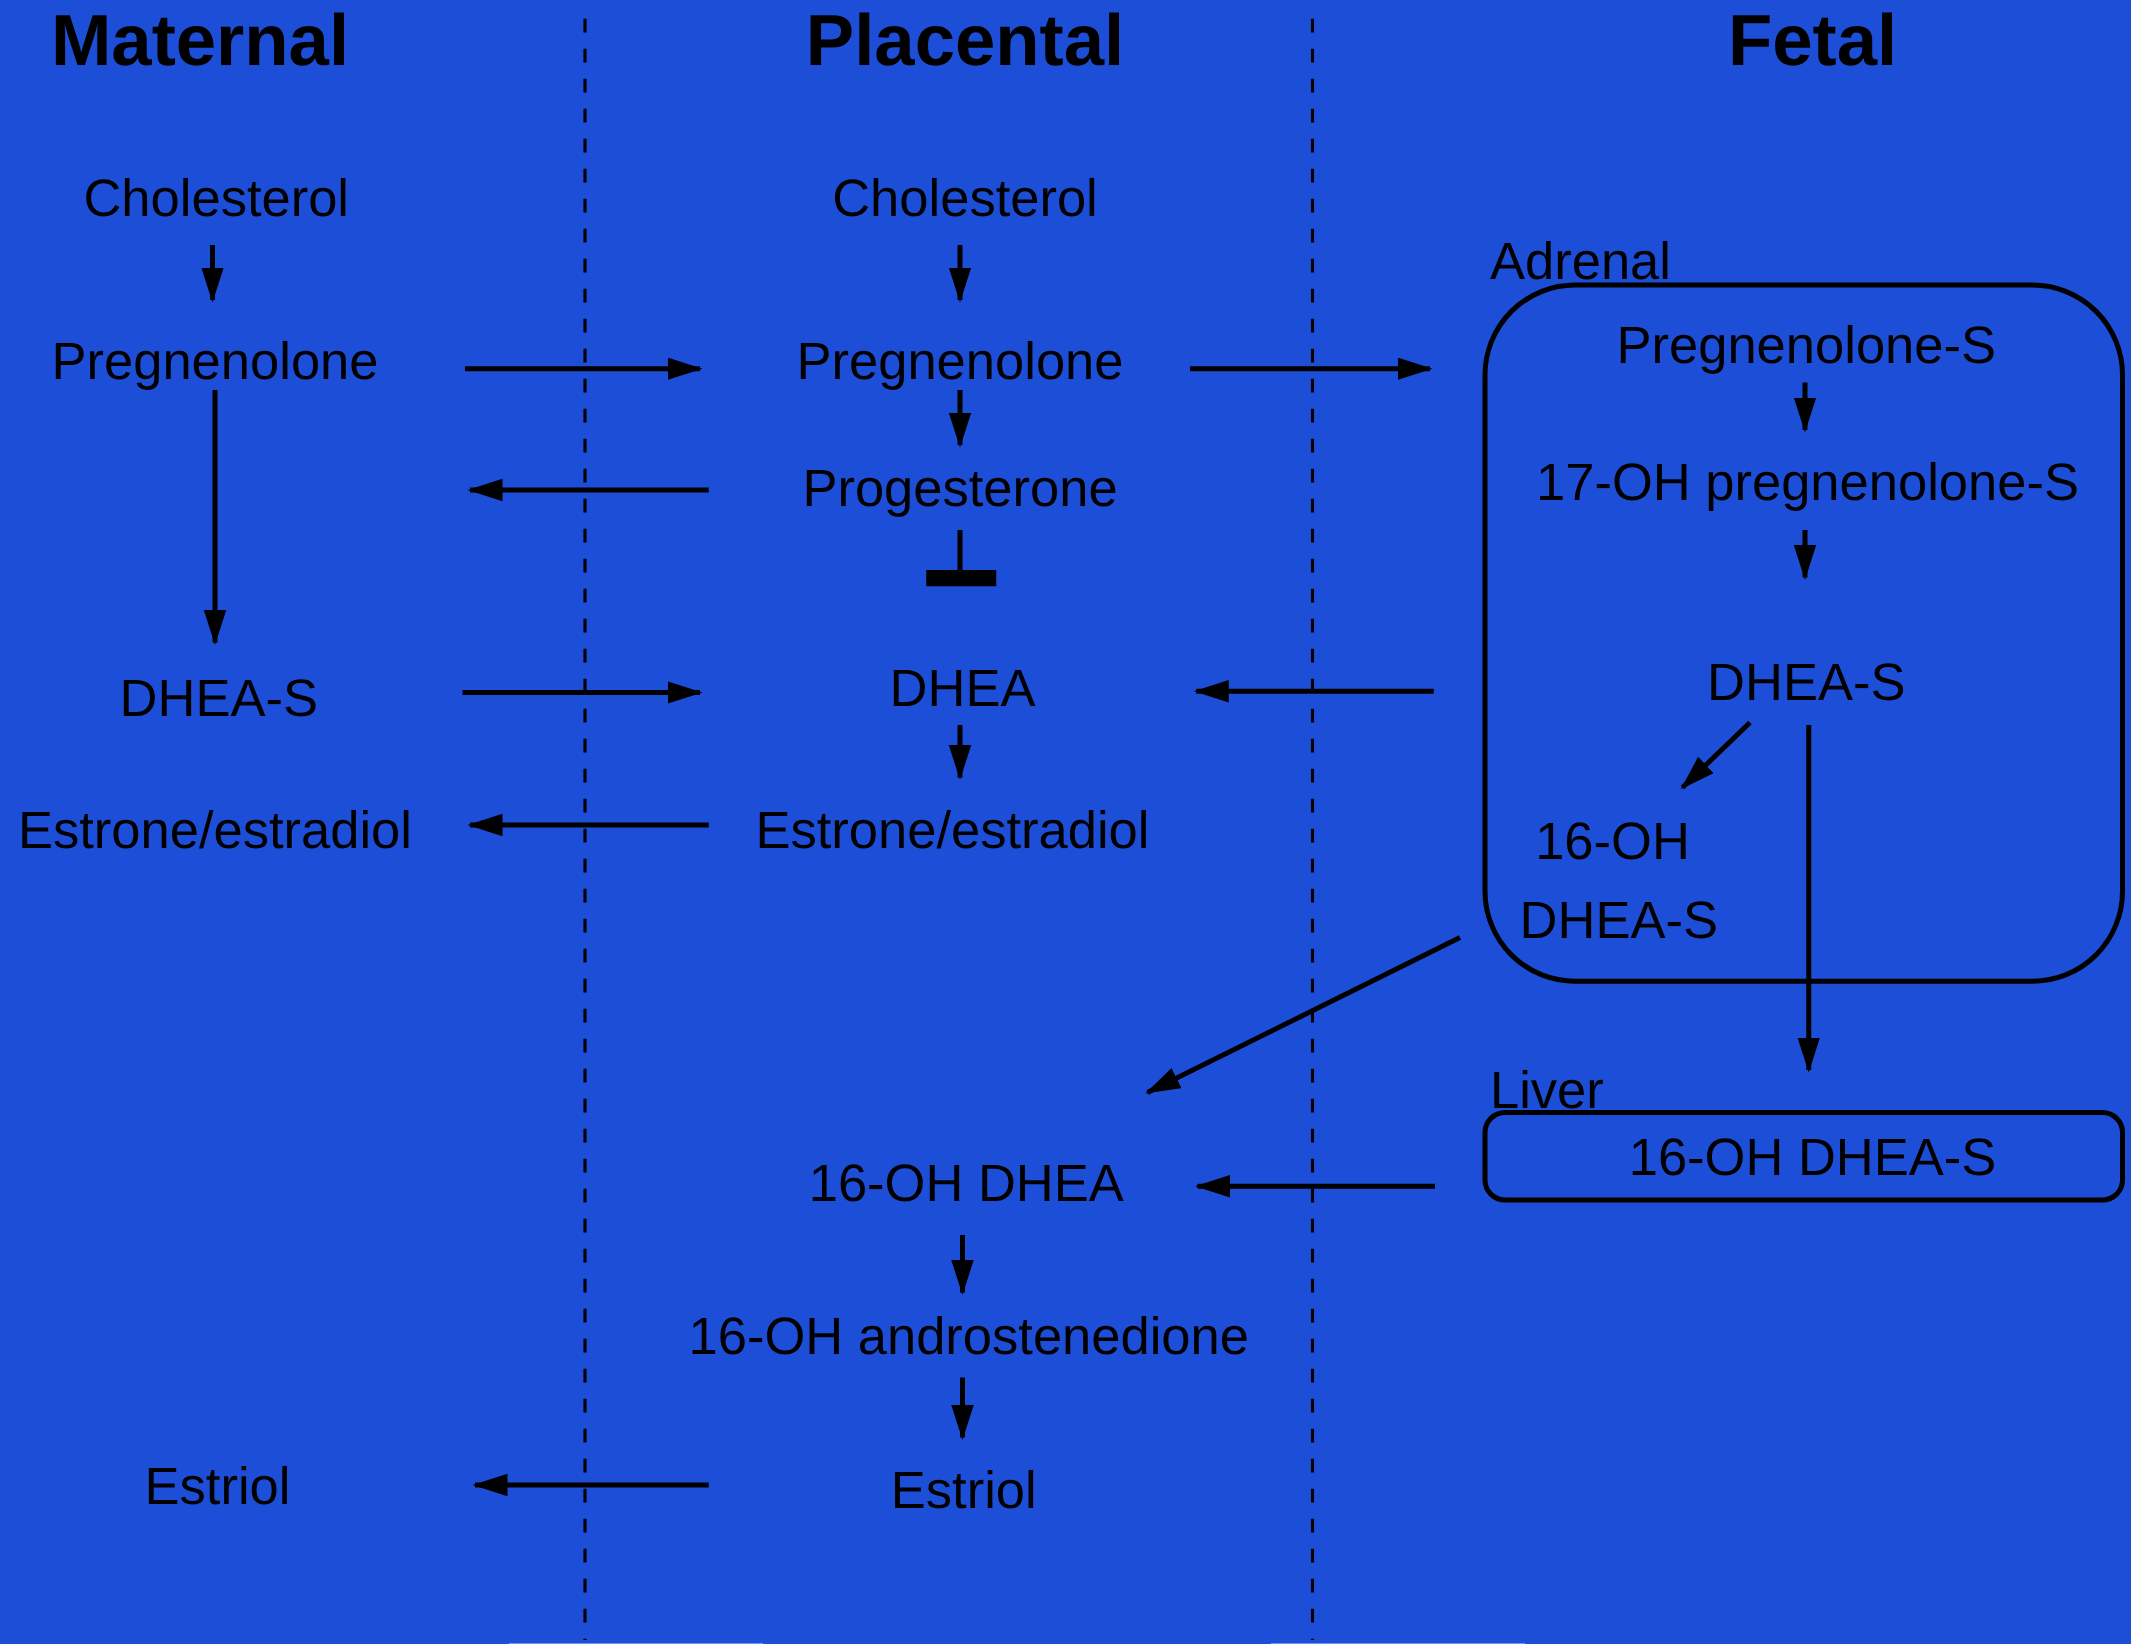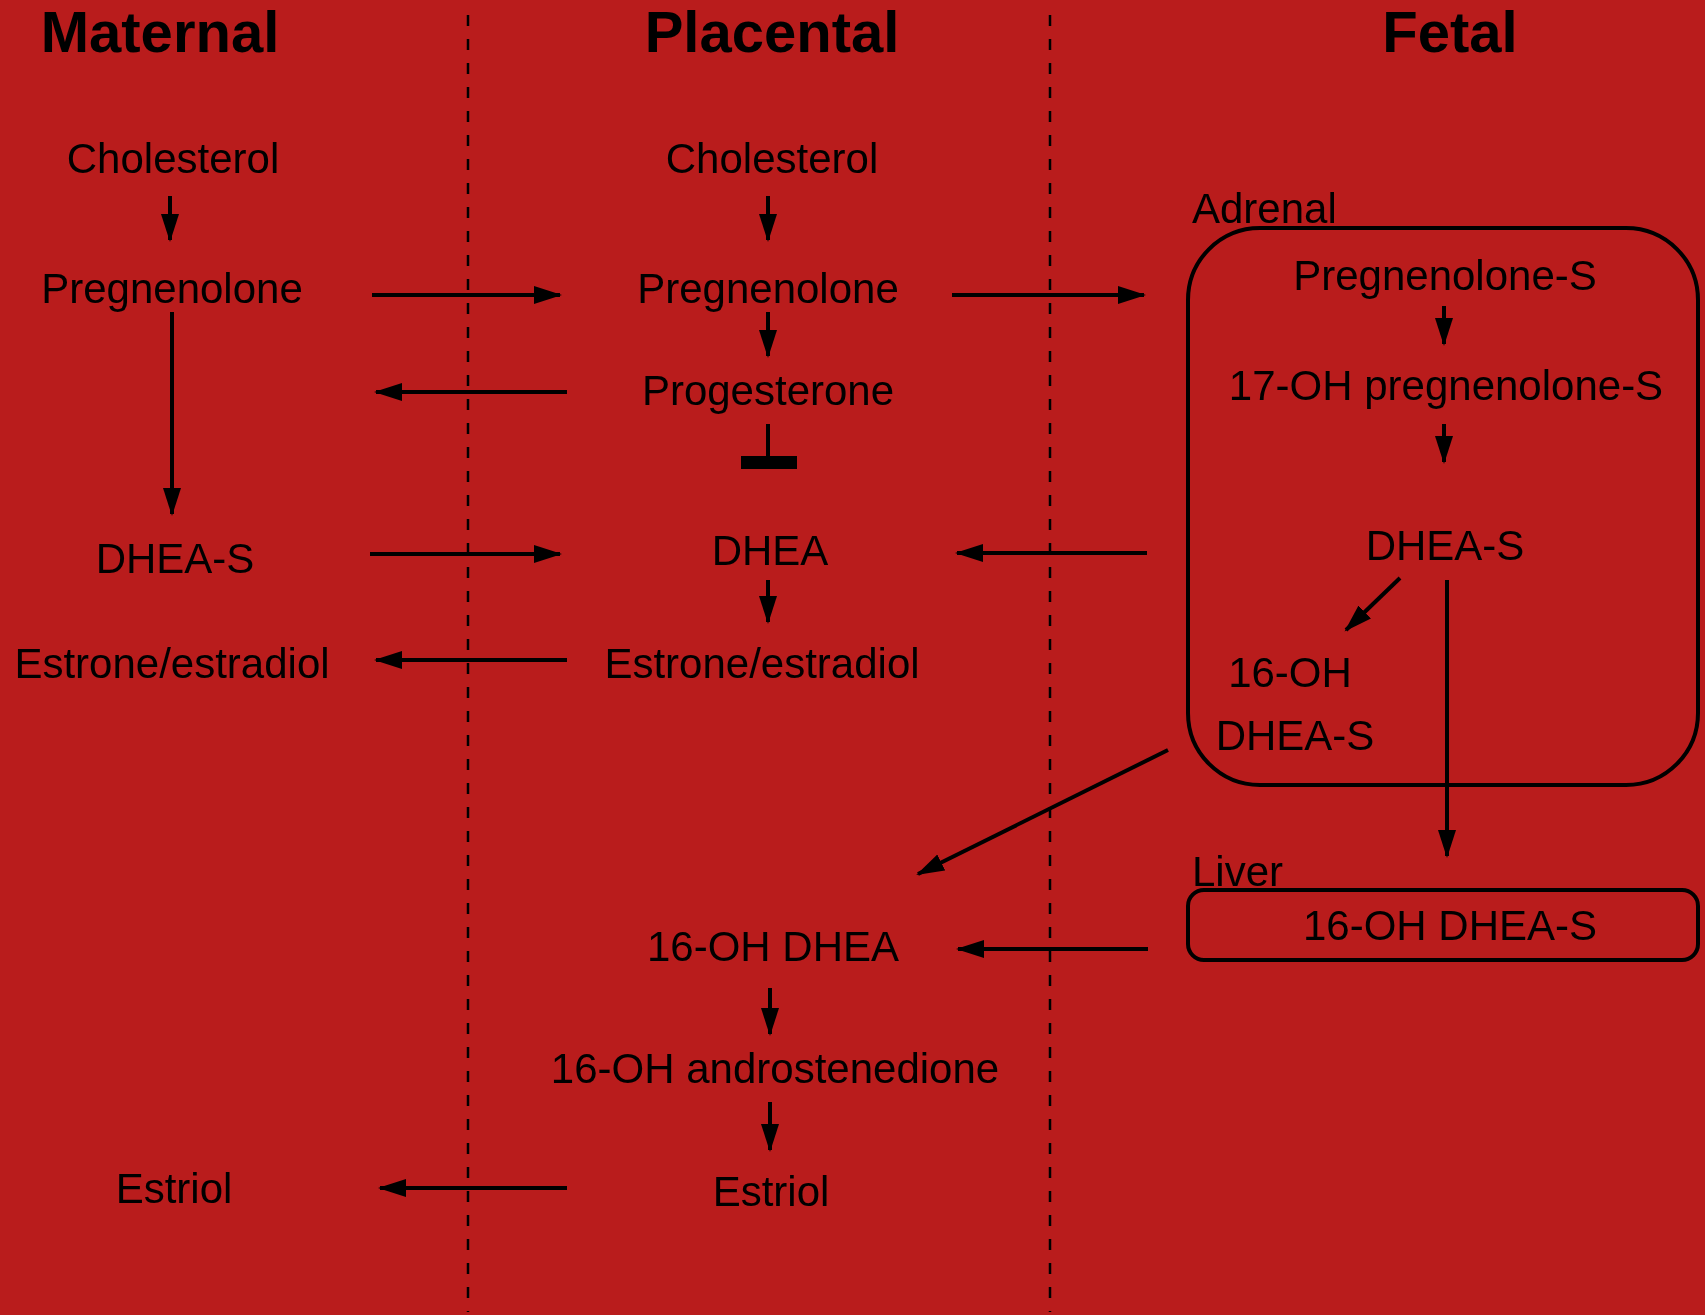--- a/index.html
+++ b/index.html
@@ -4,21 +4,21 @@
 <style>
   html, body {
     margin: 0;
     padding: 0;
     background: #ffffff;
   }
   .canvas {
     position: relative;
     width: 1705px;
     height: 1315px;
-    background: #b91c1c;
+    background: #1d4ed8;
     font-family: "Liberation Sans", sans-serif;
   }
   svg { display: block; }
   .node {
     font-family: "Liberation Sans", sans-serif;
     font-size: 42px;
     fill: #000000;
   }
   .header {
     font-family: "Liberation Sans", sans-serif;

